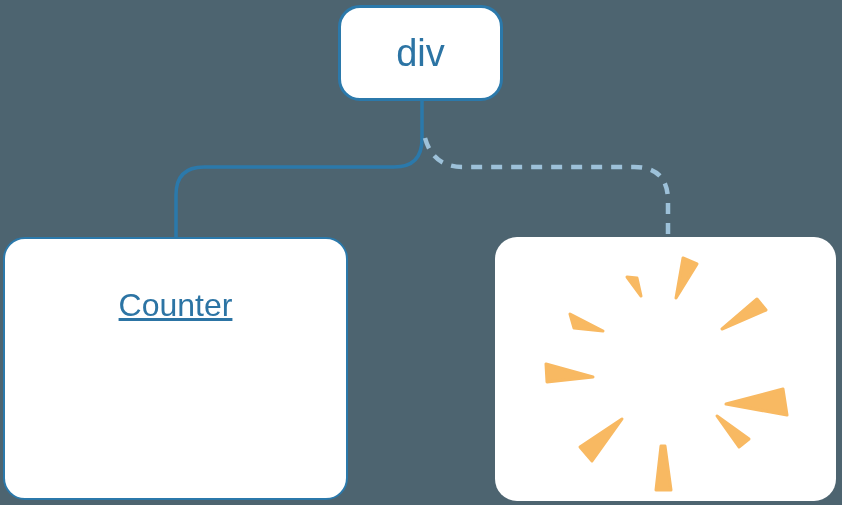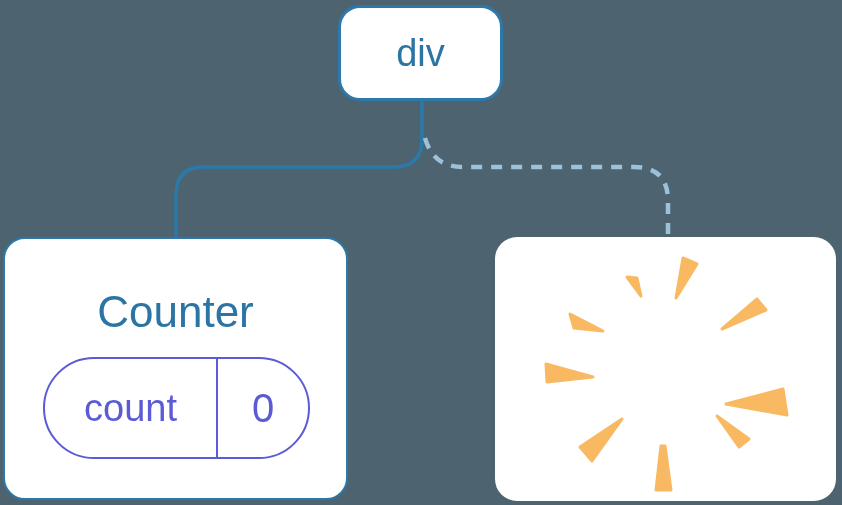--- a/index.html
+++ b/index.html
@@ -27,22 +27,23 @@
     font-size:38px;font-weight:500;
     color:var(--node-text,#2c74a4);
   }
   .node-counter{
     left:3px;top:237px;width:345px;height:263px;
     border:2px solid var(--node-border,#2b79ab);
   }
   .counter-title{
     position:absolute;top:48px;left:0;width:100%;
     text-align:center;
-    font-size:44px;font-weight:500;
+    font-size:32px;font-weight:500;
     color:var(--node-text,#2c74a4);
+    text-decoration:underline;
   }
   .state-pill{
     position:absolute;left:38px;top:118px;
     width:267px;height:102px;
     border:2px solid var(--state-accent,#5b5bd6);
     border-radius:51px;
     box-sizing:border-box;
     display:grid;grid-template-columns:173px 1fr;
     overflow:hidden;
   }
@@ -77,24 +78,20 @@
     <path class="line-solid" d="M 422 101 L 422 139 Q 422 167 394 167 L 204 167 Q 176 167 176 195 L 176 239"></path>
     <path class="line-dashed" d="M 425 138 Q 433 167 463 167 L 634 167 Q 668 167 668 201 L 668 239"></path>
   </svg>
 
   <div class="node node-root">
     <span class="root-label">div</span>
   </div>
 
   <div class="node node-counter">
     <div class="counter-title">Counter</div>
-    <div class="state-pill">
-      <span class="state-key">count</span>
-      <span class="state-value">0</span>
-    </div>
   </div>
 
   <div class="node node-removed">
     <svg class="burst" viewBox="0 0 341 264" xmlns="http://www.w3.org/2000/svg">
       <polygon points="188,21 202,27 181,61"></polygon>
       <polygon points="132,40 142,41 146,59"></polygon>
       <polygon points="75,77 79,91 108,94"></polygon>
       <polygon points="262,62 271,73 227,92"></polygon>
       <polygon points="51,127 52,145 98,140"></polygon>
       <polygon points="288,152 292,178 231,167"></polygon>

